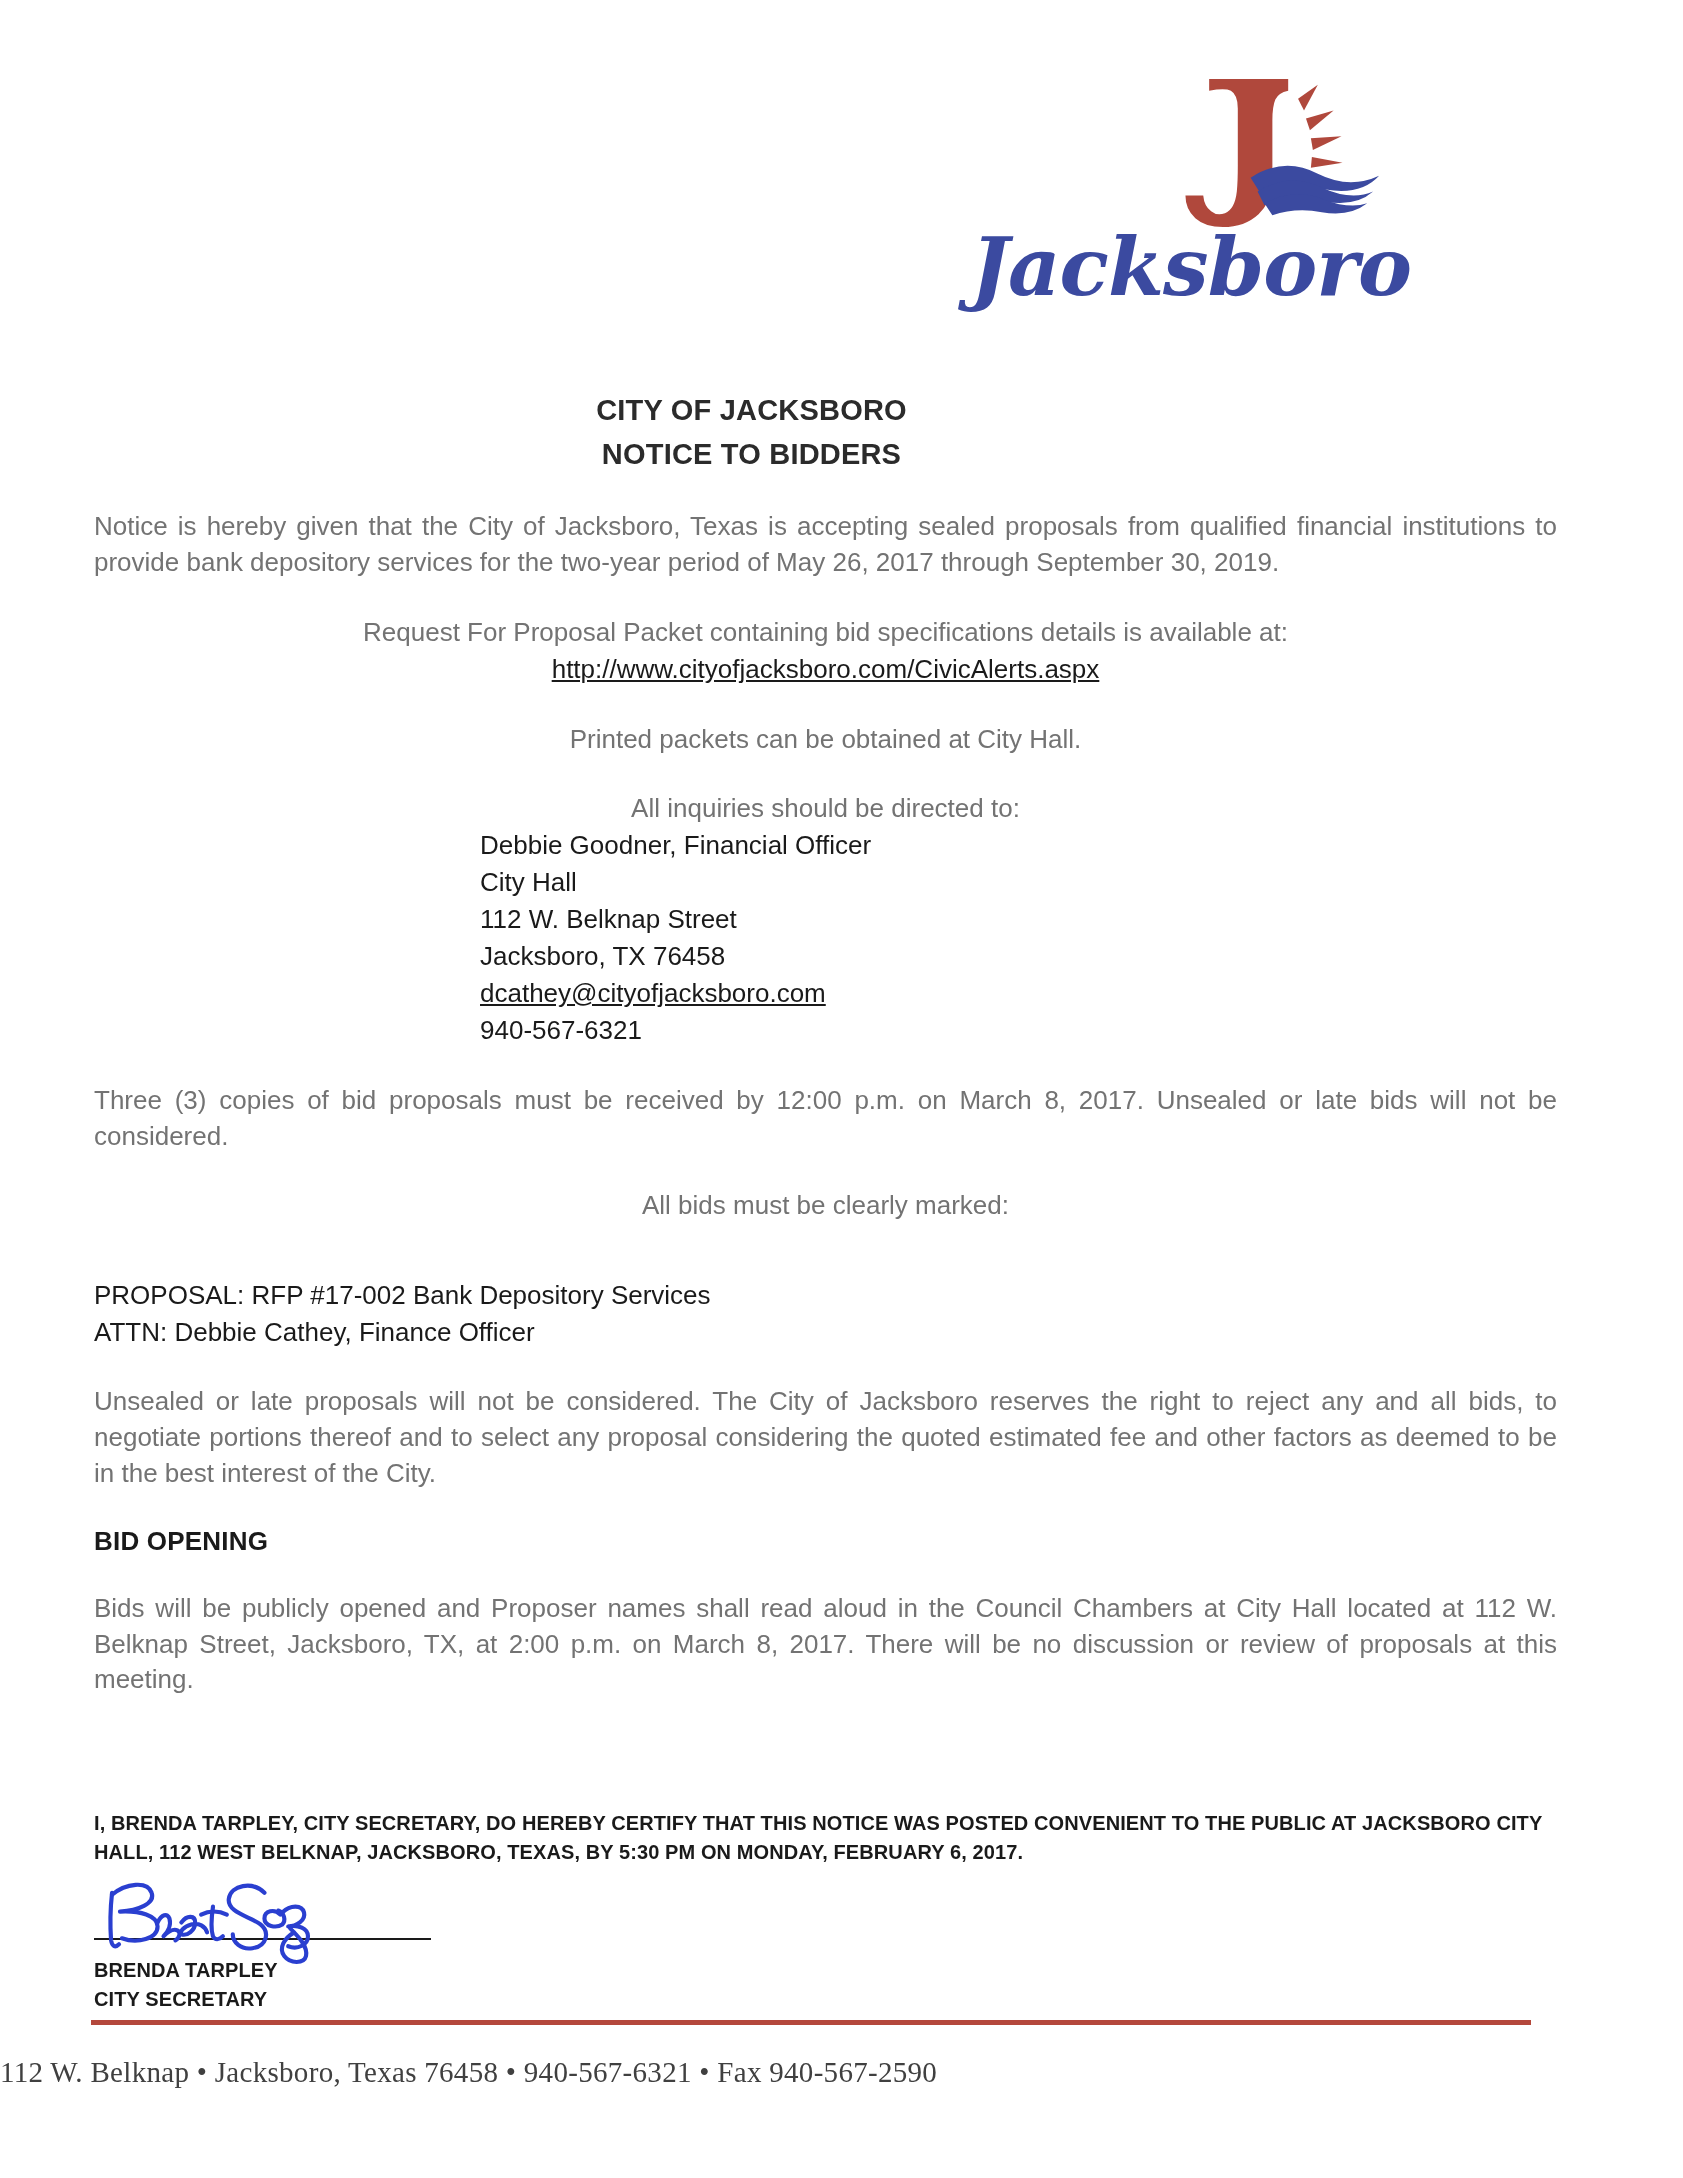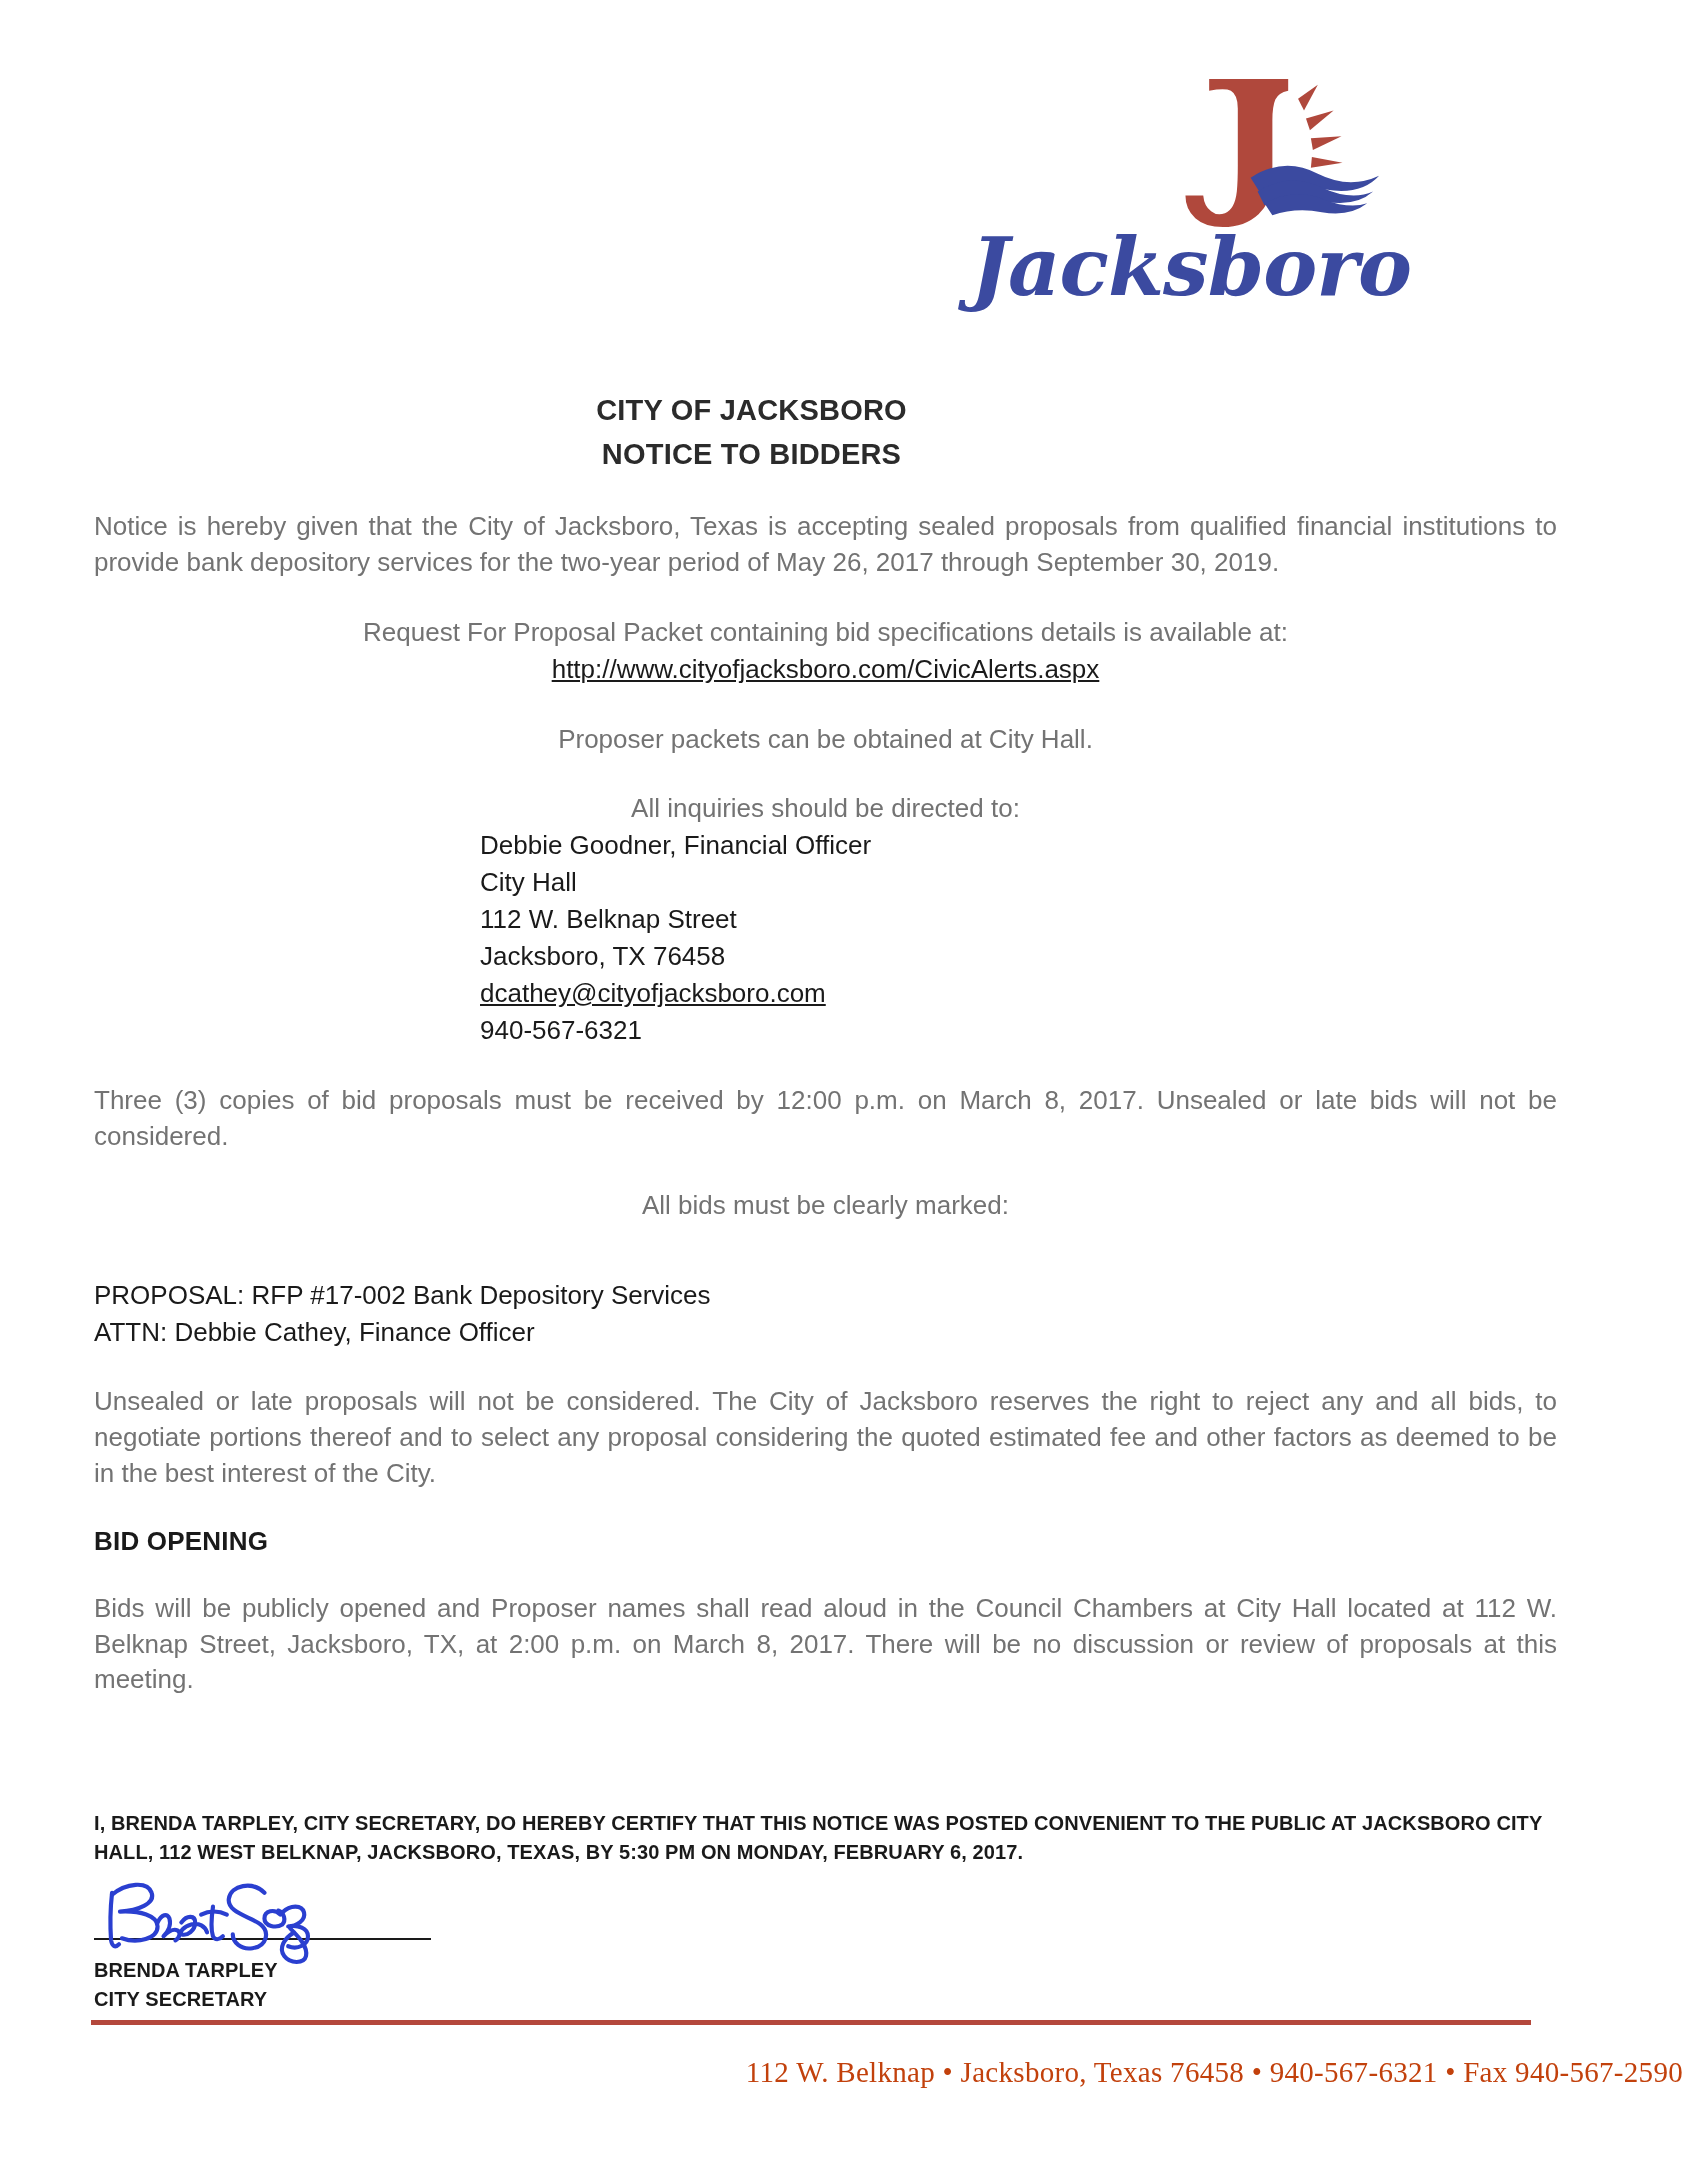--- a/index.html
+++ b/index.html
@@ -164,24 +164,24 @@
     top: 2020px;
     width: 1440px;
     height: 5px;
     background: #b4483c;
   }
   .footer-text {
     position: absolute;
     top: 2056px;
     left: 0;
     width: 1683px;
-    text-align: right;
+    text-align: left;
     font-family: "Liberation Serif", serif;
     font-size: 29px;
-    color: #c2410c;
+    color: #404040;
     letter-spacing: 0.3px;
   }
 </style>
 </head>
 <body>
 
 <div class="page">
 
   <div class="logo-block">
     <div class="logo-mark">
@@ -212,21 +212,21 @@
 
   <div class="body-wrap">
 
     <p class="para">Notice is hereby given that the City of Jacksboro, Texas is accepting sealed proposals from qualified financial institutions to provide bank depository services for the two-year period of May 26, 2017 through September 30, 2019.</p>
 
     <p class="para nojust tight">Request For Proposal Packet containing bid specifications details is available at:</p>
     <p class="center-line" style="margin-bottom:34px;">
       <span class="u-link">http://www.cityofjacksboro.com/CivicAlerts.aspx</span>
     </p>
 
-    <p class="para nojust">Proposer packets can be obtained at City Hall.</p>
+    <p class="para nojust">Printed packets can be obtained at City Hall.</p>
 
     <p class="para nojust tight">All inquiries should be directed to:</p>
     <div class="indent-block">
       <div>Debbie Goodner, Financial Officer</div>
       <div>City Hall</div>
       <div>112 W. Belknap Street</div>
       <div>Jacksboro, TX 76458</div>
       <div><span class="u-link">dcathey@cityofjacksboro.com</span></div>
       <div>940-567-6321</div>
     </div>

